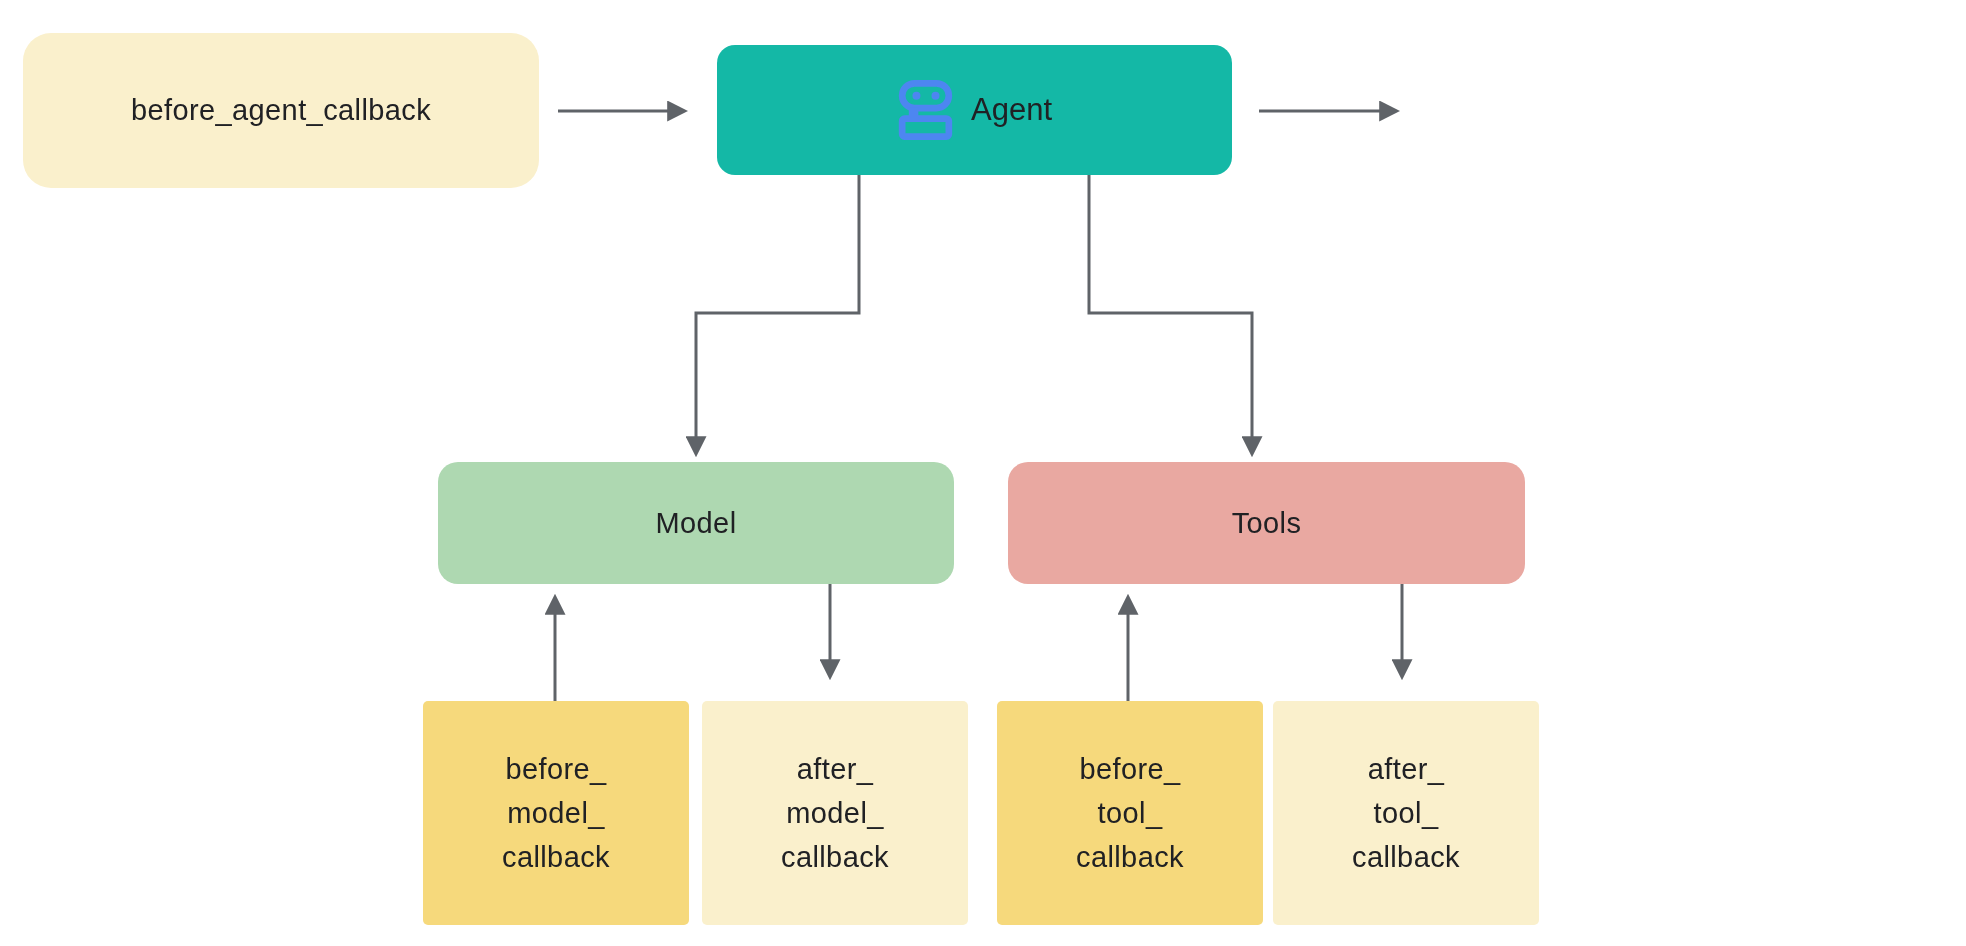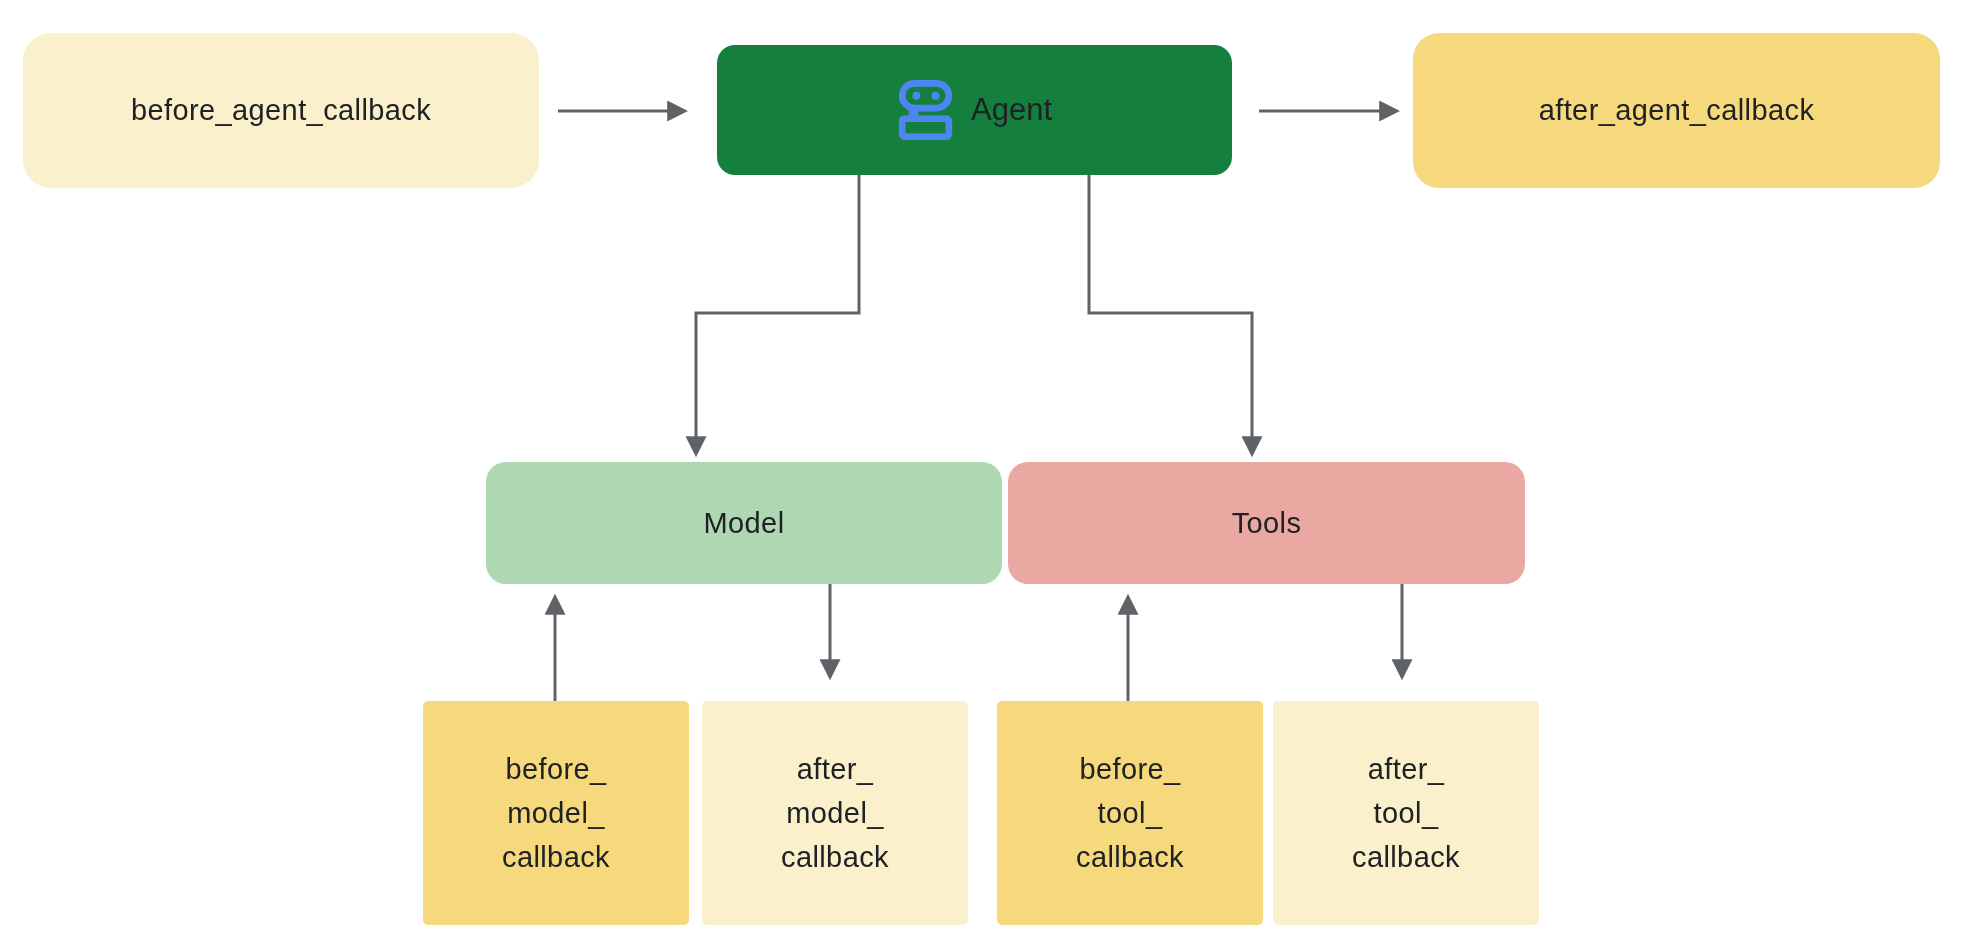--- a/index.html
+++ b/index.html
@@ -80,36 +80,33 @@
     <path class="edge" stroke="#5f6368" d="M 555 701 V 598" marker-end="url(#ah)" style="stroke: rgb(95, 99, 104);"></path>
     <path class="edge" stroke="#5f6368" d="M 830 584 V 676" marker-end="url(#ah)" style="stroke: rgb(95, 99, 104);"></path>
     <path class="edge" stroke="#5f6368" d="M 1128 701 V 598" marker-end="url(#ah)" style="stroke: rgb(95, 99, 104);"></path>
     <path class="edge" stroke="#5f6368" d="M 1402 584 V 676" marker-end="url(#ah)" style="stroke: rgb(95, 99, 104);"></path>
   </svg>
 
   <div class="node big-label rounded-lg" id="node-before-agent" style="background-color: rgb(250, 240, 204); border-radius: 28px;">
     <span>before_agent_callback</span>
   </div>
 
-  <div class="node" id="node-agent" style="background-color: #15803d;">
+  <div class="node" id="node-agent" style="background-color: #14b8a6;">
     <svg class="robot-icon-svg" width="57" height="60" viewBox="0 0 57 63" xmlns="http://www.w3.org/2000/svg">
       <rect x="4" y="3.5" width="49" height="26" rx="13" fill="none" stroke="#4d86f1" stroke-width="7"></rect>
       <circle cx="19" cy="16.5" r="4.2" fill="#4d86f1"></circle>
       <circle cx="39" cy="16.5" r="4.2" fill="#4d86f1"></circle>
       <rect x="11" y="29" width="10" height="12" fill="#4d86f1"></rect>
       <rect x="4" y="40.5" width="49" height="19" rx="2.5" fill="none" stroke="#4d86f1" stroke-width="7"></rect>
     </svg>
     <span>Agent</span>
   </div>
 
-  <div class="node big-label rounded-lg" id="node-after-agent" style="background-color: rgb(246, 217, 124);">
-    <span>after_agent_callback</span>
-  </div>
 
-  <div class="node big-label" id="node-model" style="background-color: rgb(174, 216, 177); margin-left: 48px;">
+  <div class="node big-label" id="node-model" style="background-color: rgb(174, 216, 177);">
     <span>Model</span>
   </div>
 
   <div class="node big-label" id="node-tools" style="background-color: rgb(233, 168, 161);">
     <span>Tools</span>
   </div>
 
   <div class="node callback-small" id="node-before-model" style="background-color: rgb(246, 217, 124);">
     <div>before_</div>
     <div>model_</div>

